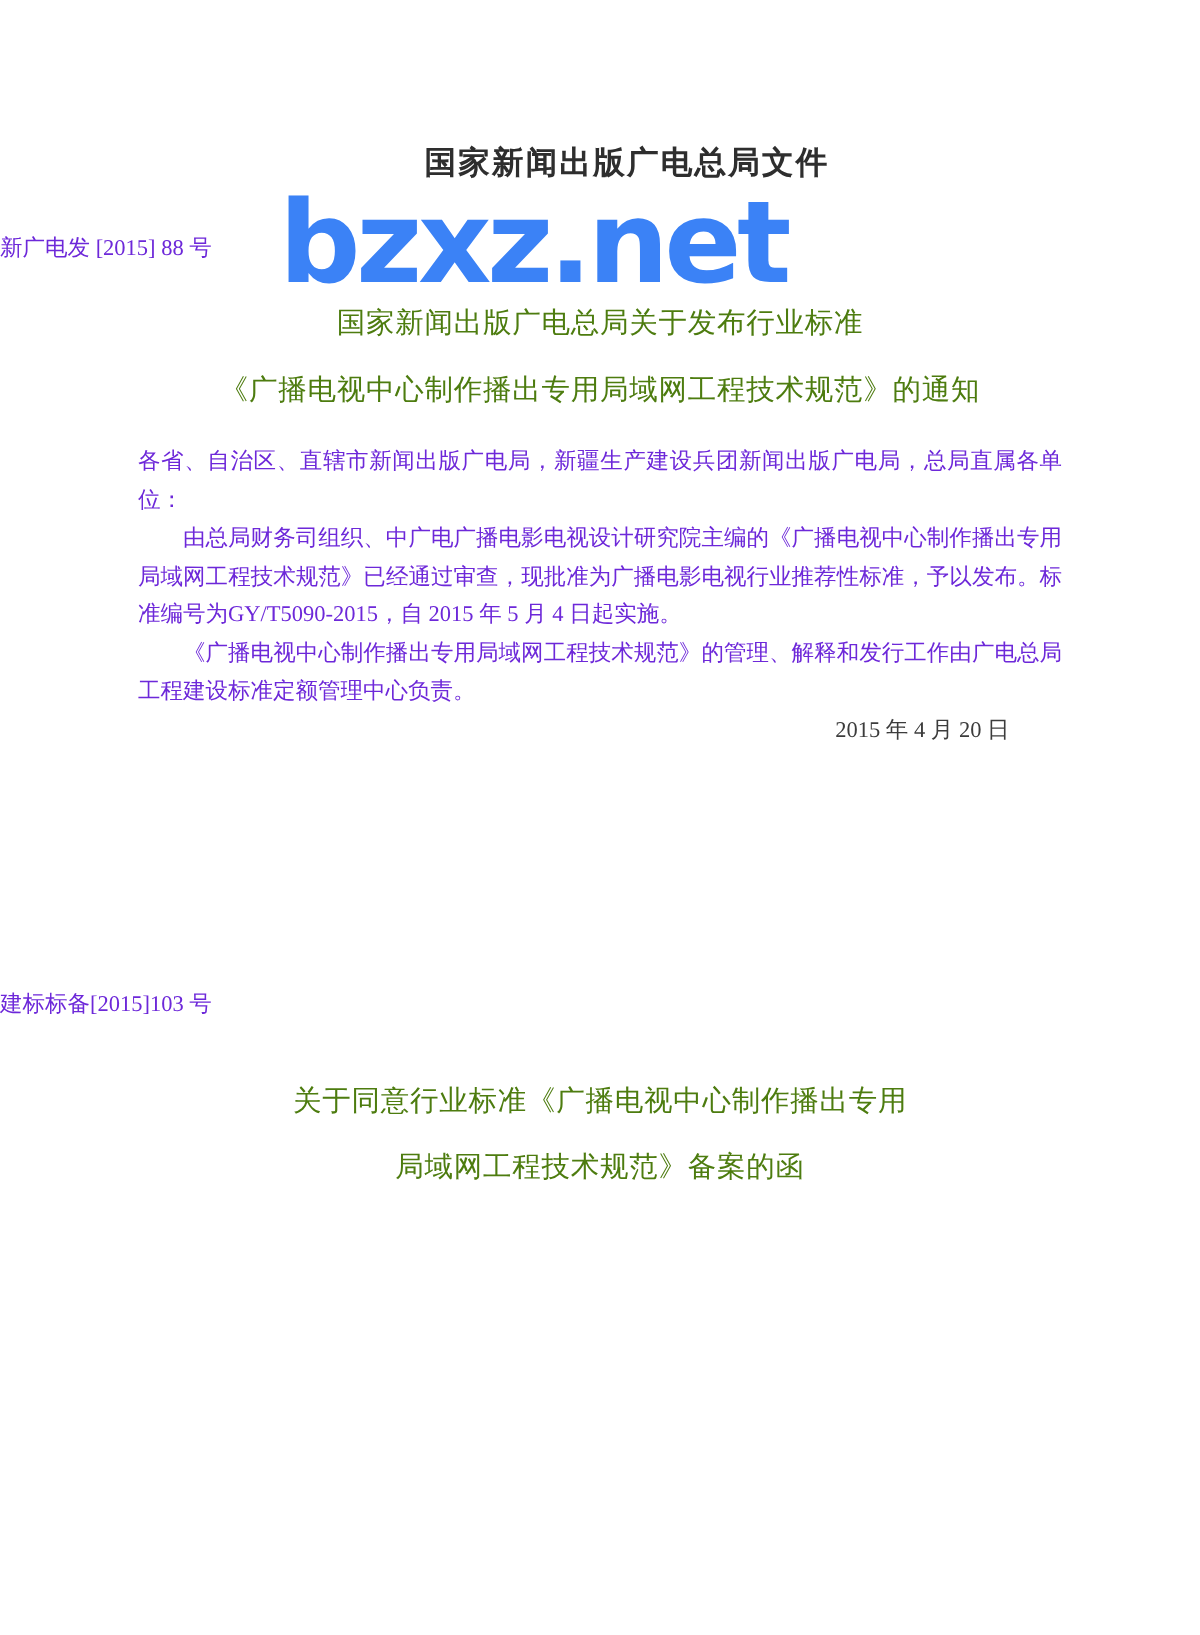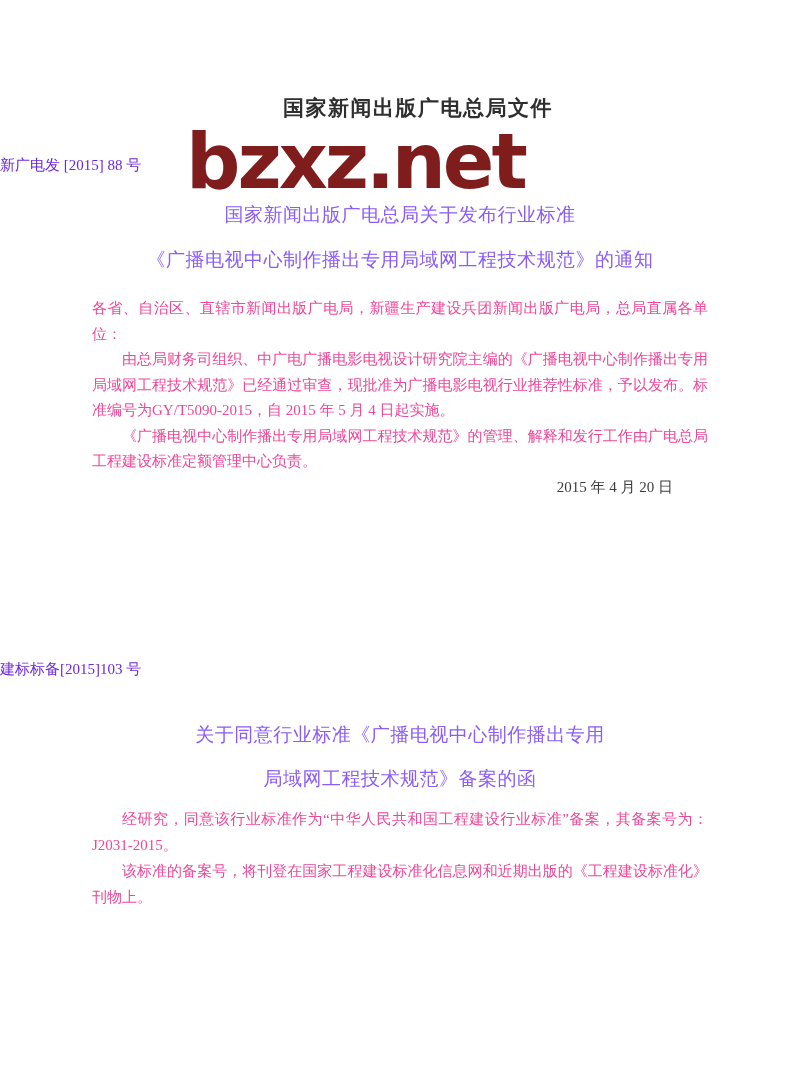--- a/index.html
+++ b/index.html
@@ -18,21 +18,21 @@
   }
   .watermark {
     position: absolute;
     left: 186px;
     top: 124px;
     font-family: "DejaVu Sans", sans-serif;
     font-weight: bold;
     font-size: 76px;
     letter-spacing: -3px;
     line-height: 1;
-    color: #7f1d1d;
+    color: #3b82f6;
     z-index: 0;
     user-select: none;
   }
   .org-title {
     position: absolute;
     left: 0;
     width: 100%;
     text-align: center;
     font-family: "Liberation Sans", sans-serif;
     font-weight: bold;
@@ -53,33 +53,33 @@
     z-index: 1;
   }
   #docnum1 { top: 156px; }
   #docnum2 { top: 660px; }
   .doc-title {
     position: absolute;
     left: 0;
     width: 100%;
     text-align: center;
     font-size: 19px;
-    color: #8b5cf6;
+    color: #4d7c0f;
     letter-spacing: 0.5px;
     z-index: 1;
   }
   #title1a { top: 202px; }
   #title1b { top: 247px; }
   #title2  { top: 713px; line-height: 44px; }
   .body-block {
     position: absolute;
     left: 92px;
     width: 616px;
     font-size: 15px;
-    color: #ec4899;
+    color: #6d28d9;
     text-align: justify;
     z-index: 1;
   }
   #body1 { top: 296px; line-height: 25.5px; }
   #body2 { top: 806px; line-height: 26px; }
   .body-block p { margin: 0; }
   .indent { text-indent: 2em; }
   .signature {
     position: absolute;
     text-align: center;
@@ -111,19 +111,15 @@
   <div class="signature" id="sig1">
     <div>2015 年 4 月 20 日</div>
   </div>
 
   <div class="doc-number" id="docnum2">建标标备[2015]103 号</div>
   <div class="doc-title" id="title2">
     <div>关于同意行业标准《广播电视中心制作播出专用</div>
     <div>局域网工程技术规范》备案的函</div>
   </div>
 
-  <div class="body-block" id="body2">
-    <p class="indent">经研究，同意该行业标准作为“中华人民共和国工程建设行业标准”备案，其备案号为：J2031-2015。</p>
-    <p class="indent">该标准的备案号，将刊登在国家工程建设标准化信息网和近期出版的《工程建设标准化》刊物上。</p>
-  </div>
 
 
 </div>
 
 </body></html>

